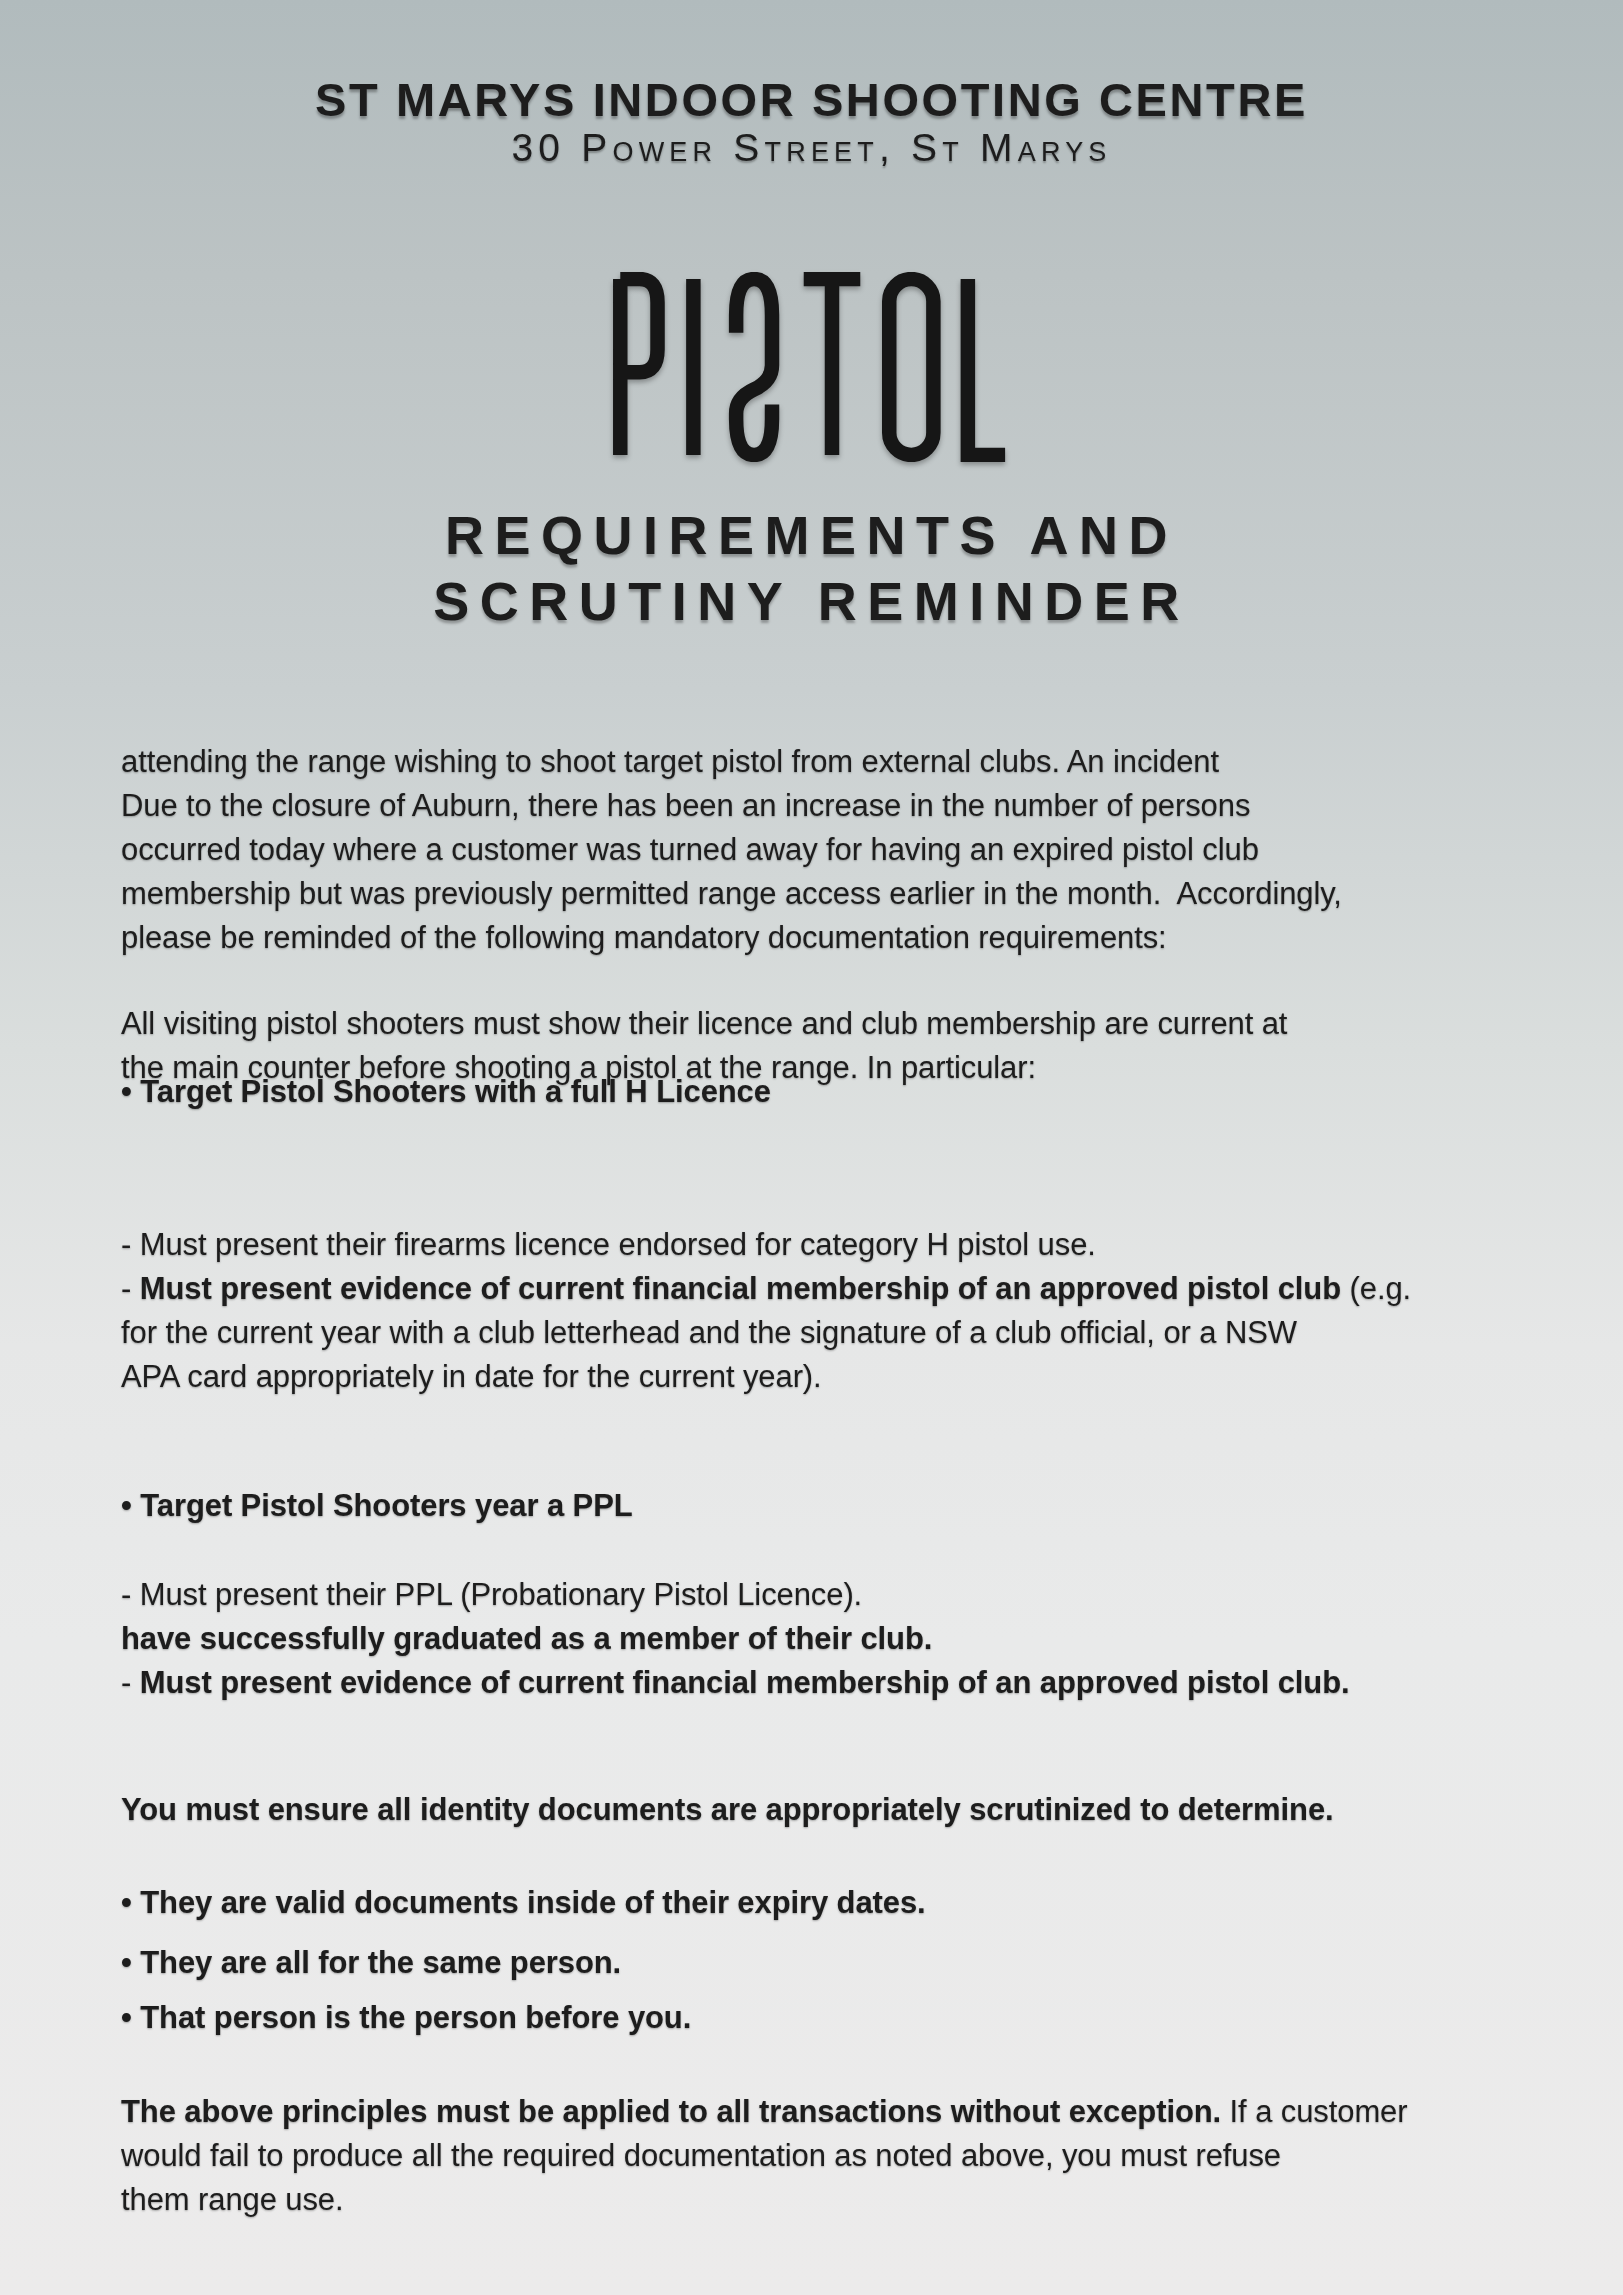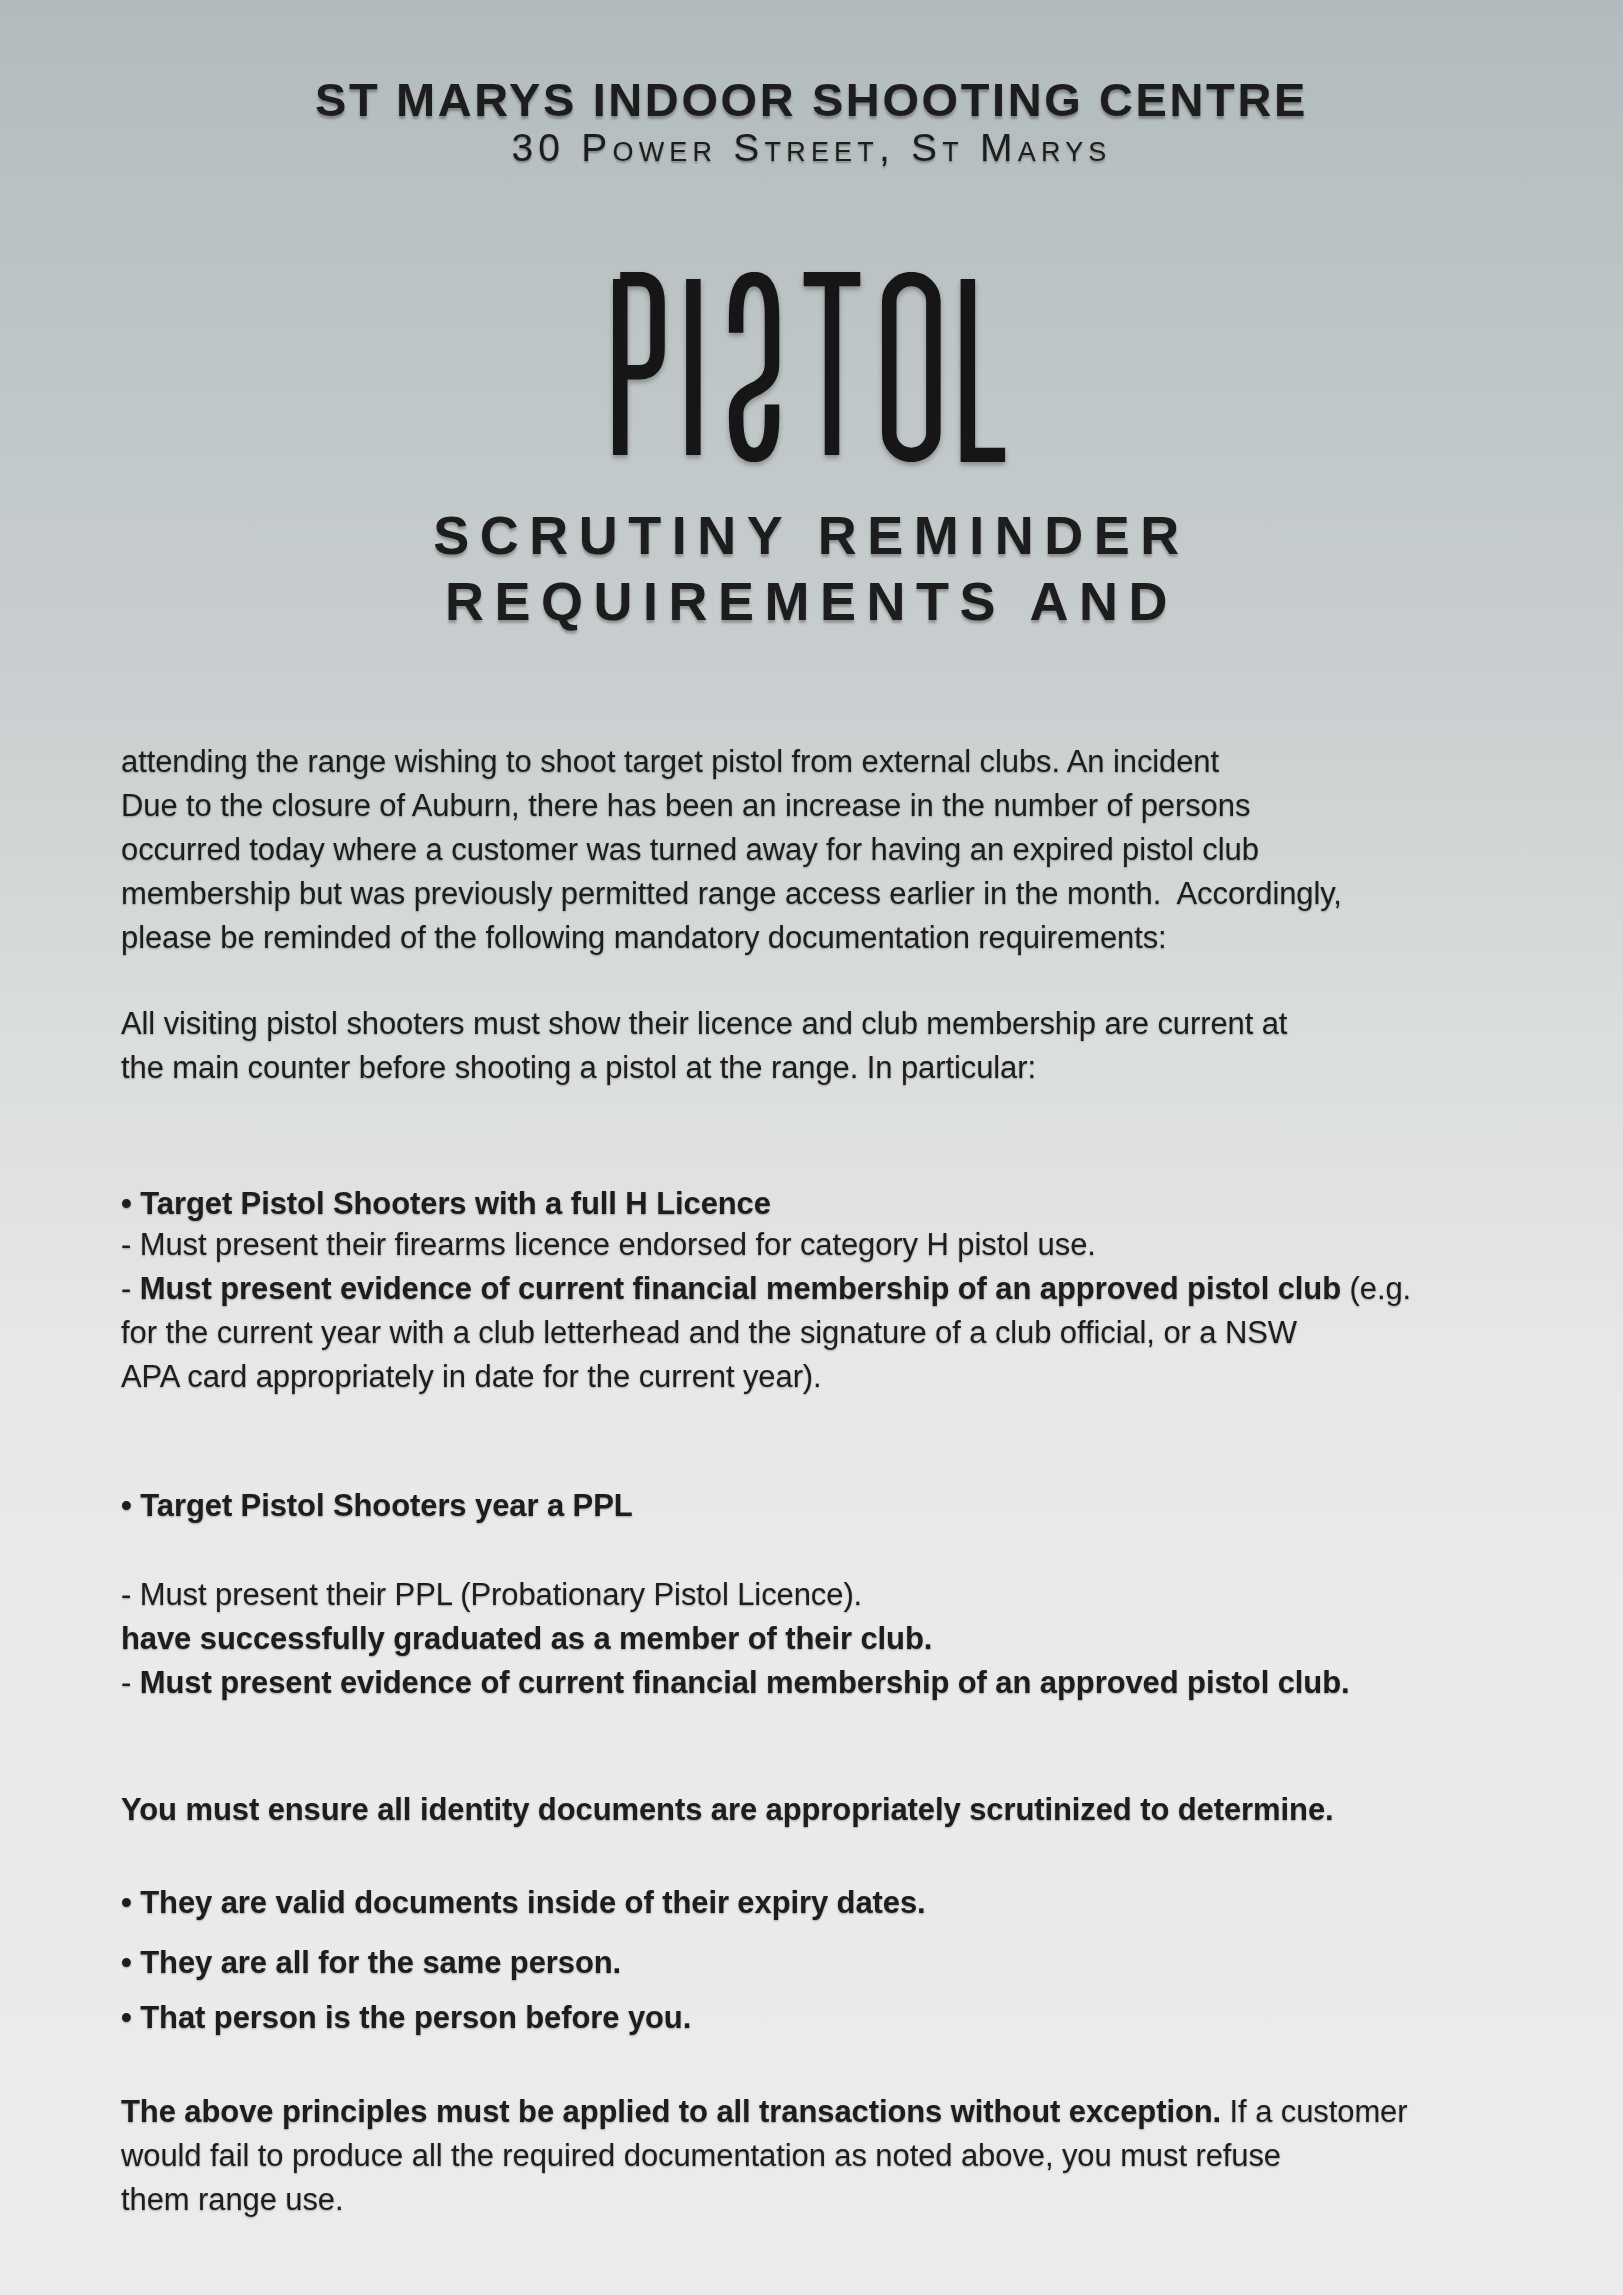--- a/index.html
+++ b/index.html
@@ -63,38 +63,38 @@
       <path d="M12,10 V265 M12,10 H40 Q66,10 66,44 V112 Q66,145 40,145 H12"></path>
       <path d="M118,10 V265"></path>
       <path d="M180,88 V62 Q180,10 206,10 Q232,10 232,62 V135 Q232,158 206,170 Q180,182 180,205 V213 Q180,265 206,265 Q232,265 232,213 V192"></path>
       <path d="M278,10 H360 M319,10 V265"></path>
       <rect x="402" y="10" width="64" height="255" rx="32"></rect>
       <path d="M516,10 V265 H570"></path>
     </svg>
   </div>
 
   <div class="abs center subtitle">
+    <div class="line">REQUIREMENTS AND</div>
     <div class="line">SCRUTINY REMINDER</div>
-    <div class="line">REQUIREMENTS AND</div>
   </div>
 
   <section class="blk" style="top:740px">
     <div class="line">attending the range wishing to shoot target pistol from external clubs. An incident</div>
     <div class="line">Due to the closure of Auburn, there has been an increase in the number of persons</div>
     <div class="line">occurred today where a customer was turned away for having an expired pistol club</div>
     <div class="line">membership but was previously permitted range access earlier in the month.  Accordingly,</div>
     <div class="line">please be reminded of the following mandatory documentation requirements:</div>
   </section>
 
   <section class="blk" style="top:1002px">
     <div class="line">All visiting pistol shooters must show their licence and club membership are current at</div>
     <div class="line">the main counter before shooting a pistol at the range. In particular:</div>
   </section>
 
-  <section class="blk bold" style="top:1182px">
+  <section class="blk bold" style="top:1070px">
     <div class="line">• Target Pistol Shooters with a full H Licence</div>
   </section>
 
   <section class="blk" style="top:1223px">
     <div class="line">- Must present their firearms licence endorsed for category H pistol use.</div>
     <div class="line"><span>- </span><span class="b">Must present evidence of current financial membership of an approved pistol club</span><span> (e.g.</span></div>
     <div class="line">for the current year with a club letterhead and the signature of a club official, or a NSW</div>
     <div class="line">APA card appropriately in date for the current year).</div>
   </section>
 

